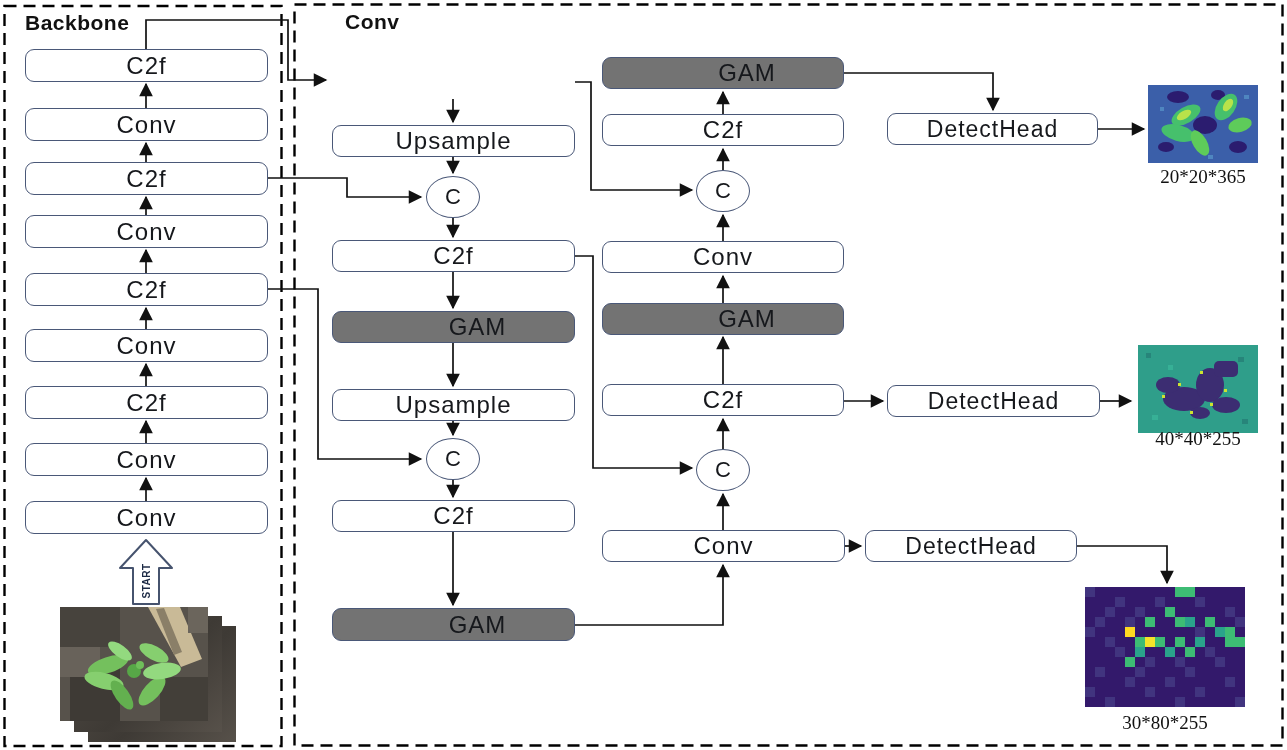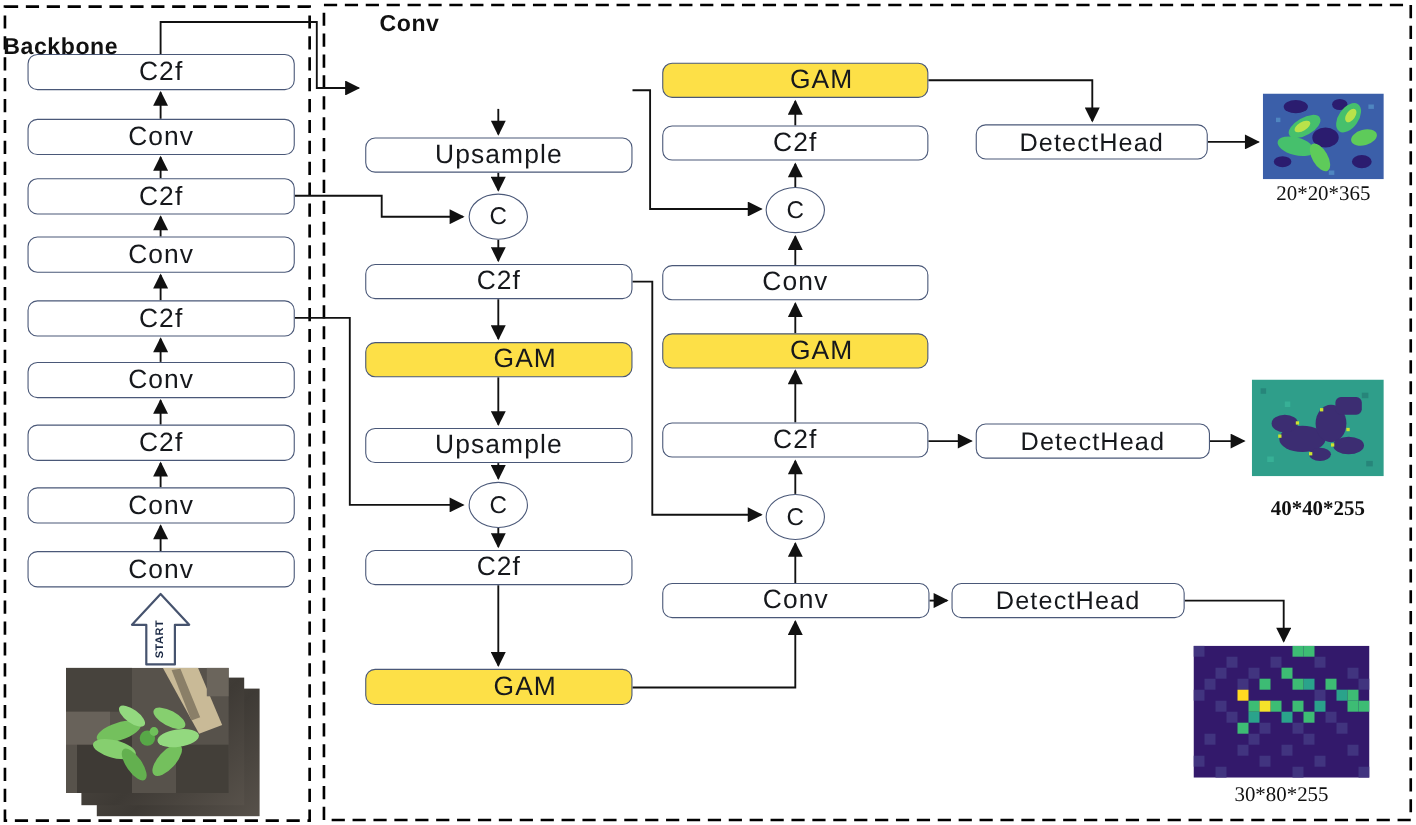--- a/index.html
+++ b/index.html
@@ -7,21 +7,21 @@
     position:relative;width:1287px;height:750px;background:#ffffff;overflow:hidden;
     font-family:"Liberation Sans",sans-serif;
   }
   #wires{position:absolute;left:0;top:0;z-index:1;}
   .blk{
     position:absolute;z-index:2;box-sizing:border-box;
     background:#ffffff;border:1.6px solid #4a5878;border-radius:9px;
     display:flex;align-items:center;justify-content:center;
     font-size:24px;color:#16181c;letter-spacing:1px;
   }
-  .gam{background:#fde047;padding-left:48px;}
+  .gam{background:#737373;padding-left:48px;}
   .circ{
     position:absolute;z-index:2;box-sizing:border-box;
     background:#ffffff;border:1.6px solid #4a5878;border-radius:50%;
     display:flex;align-items:center;justify-content:center;
     font-size:22px;color:#16181c;
   }
   .panel-title{
     position:absolute;z-index:3;font-weight:bold;font-size:21px;color:#111;letter-spacing:0.5px;
   }
   .out-label{
@@ -102,21 +102,21 @@
       <line x1="844" y1="401" x2="883" y2="401" marker-end="url(#ah)"></line>
       <line x1="845" y1="546" x2="861" y2="546" marker-end="url(#ah)"></line>
       <line x1="1098" y1="129" x2="1144" y2="129" marker-end="url(#ah)"></line>
       <line x1="1100" y1="401" x2="1131" y2="401" marker-end="url(#ah)"></line>
       <path d="M1077,546 L1167,546 L1167,583" marker-end="url(#ah)"></path>
     </g>
 
     <polygon points="146,540 172,568 159,568 159,604 133,604 133,568 120,568" fill="#ffffff" stroke="#46536e" stroke-width="2" stroke-linejoin="round"></polygon>
   </svg>
 
-  <div class="panel-title" style="left:3px;top:11px;margin-top:20px;">Backbone</div>
+  <div class="panel-title" style="left:25px;top:11px;">Backbone</div>
   <div class="panel-title" style="left:345px;top:10px;">Conv</div>
 
   <div class="blk" style="left:25px;top:49px;width:243px;height:33px;">C2f</div>
   <div class="blk" style="left:25px;top:108px;width:243px;height:33px;">Conv</div>
   <div class="blk" style="left:25px;top:162px;width:243px;height:33px;">C2f</div>
   <div class="blk" style="left:25px;top:215px;width:243px;height:33px;">Conv</div>
   <div class="blk" style="left:25px;top:273px;width:243px;height:33px;">C2f</div>
   <div class="blk" style="left:25px;top:329px;width:243px;height:33px;">Conv</div>
   <div class="blk" style="left:25px;top:386px;width:243px;height:33px;">C2f</div>
   <div class="blk" style="left:25px;top:443px;width:243px;height:33px;">Conv</div>
@@ -205,21 +205,21 @@
     <ellipse cx="88" cy="60" rx="14" ry="8" fill="#3c2d72"></ellipse>
     <ellipse cx="62" cy="68" rx="10" ry="6" fill="#3c2d72"></ellipse>
     <rect x="76" y="16" width="24" height="16" rx="5" fill="#3c2d72"></rect>
     <rect x="40" y="38" width="3" height="3" fill="#cde32f"></rect>
     <rect x="62" y="26" width="3" height="3" fill="#cde32f"></rect>
     <rect x="86" y="44" width="3" height="3" fill="#cde32f"></rect>
     <rect x="52" y="66" width="3" height="3" fill="#cde32f"></rect>
     <rect x="24" y="50" width="3" height="3" fill="#cde32f"></rect>
     <rect x="72" y="58" width="3" height="3" fill="#cde32f"></rect>
   </svg>
-  <div class="out-label" style="left:1138px;top:452px;width:120px;font-weight:bold;">40*40*255</div>
+  <div class="out-label" style="left:1138px;top:428px;width:120px;">40*40*255</div>
 
   <svg class="fmap" style="left:1085px;top:587px;" width="160" height="120">
     <rect width="160" height="120" fill="#33196b"></rect>
     <g fill="#41347f">
       <rect x="0" y="0" width="10" height="10"></rect>
         <rect x="30" y="10" width="10" height="10"></rect>
       <rect x="70" y="10" width="10" height="10"></rect>
         <rect x="110" y="10" width="10" height="10"></rect>
       <rect x="20" y="20" width="10" height="10"></rect>
         <rect x="50" y="20" width="10" height="10"></rect>

